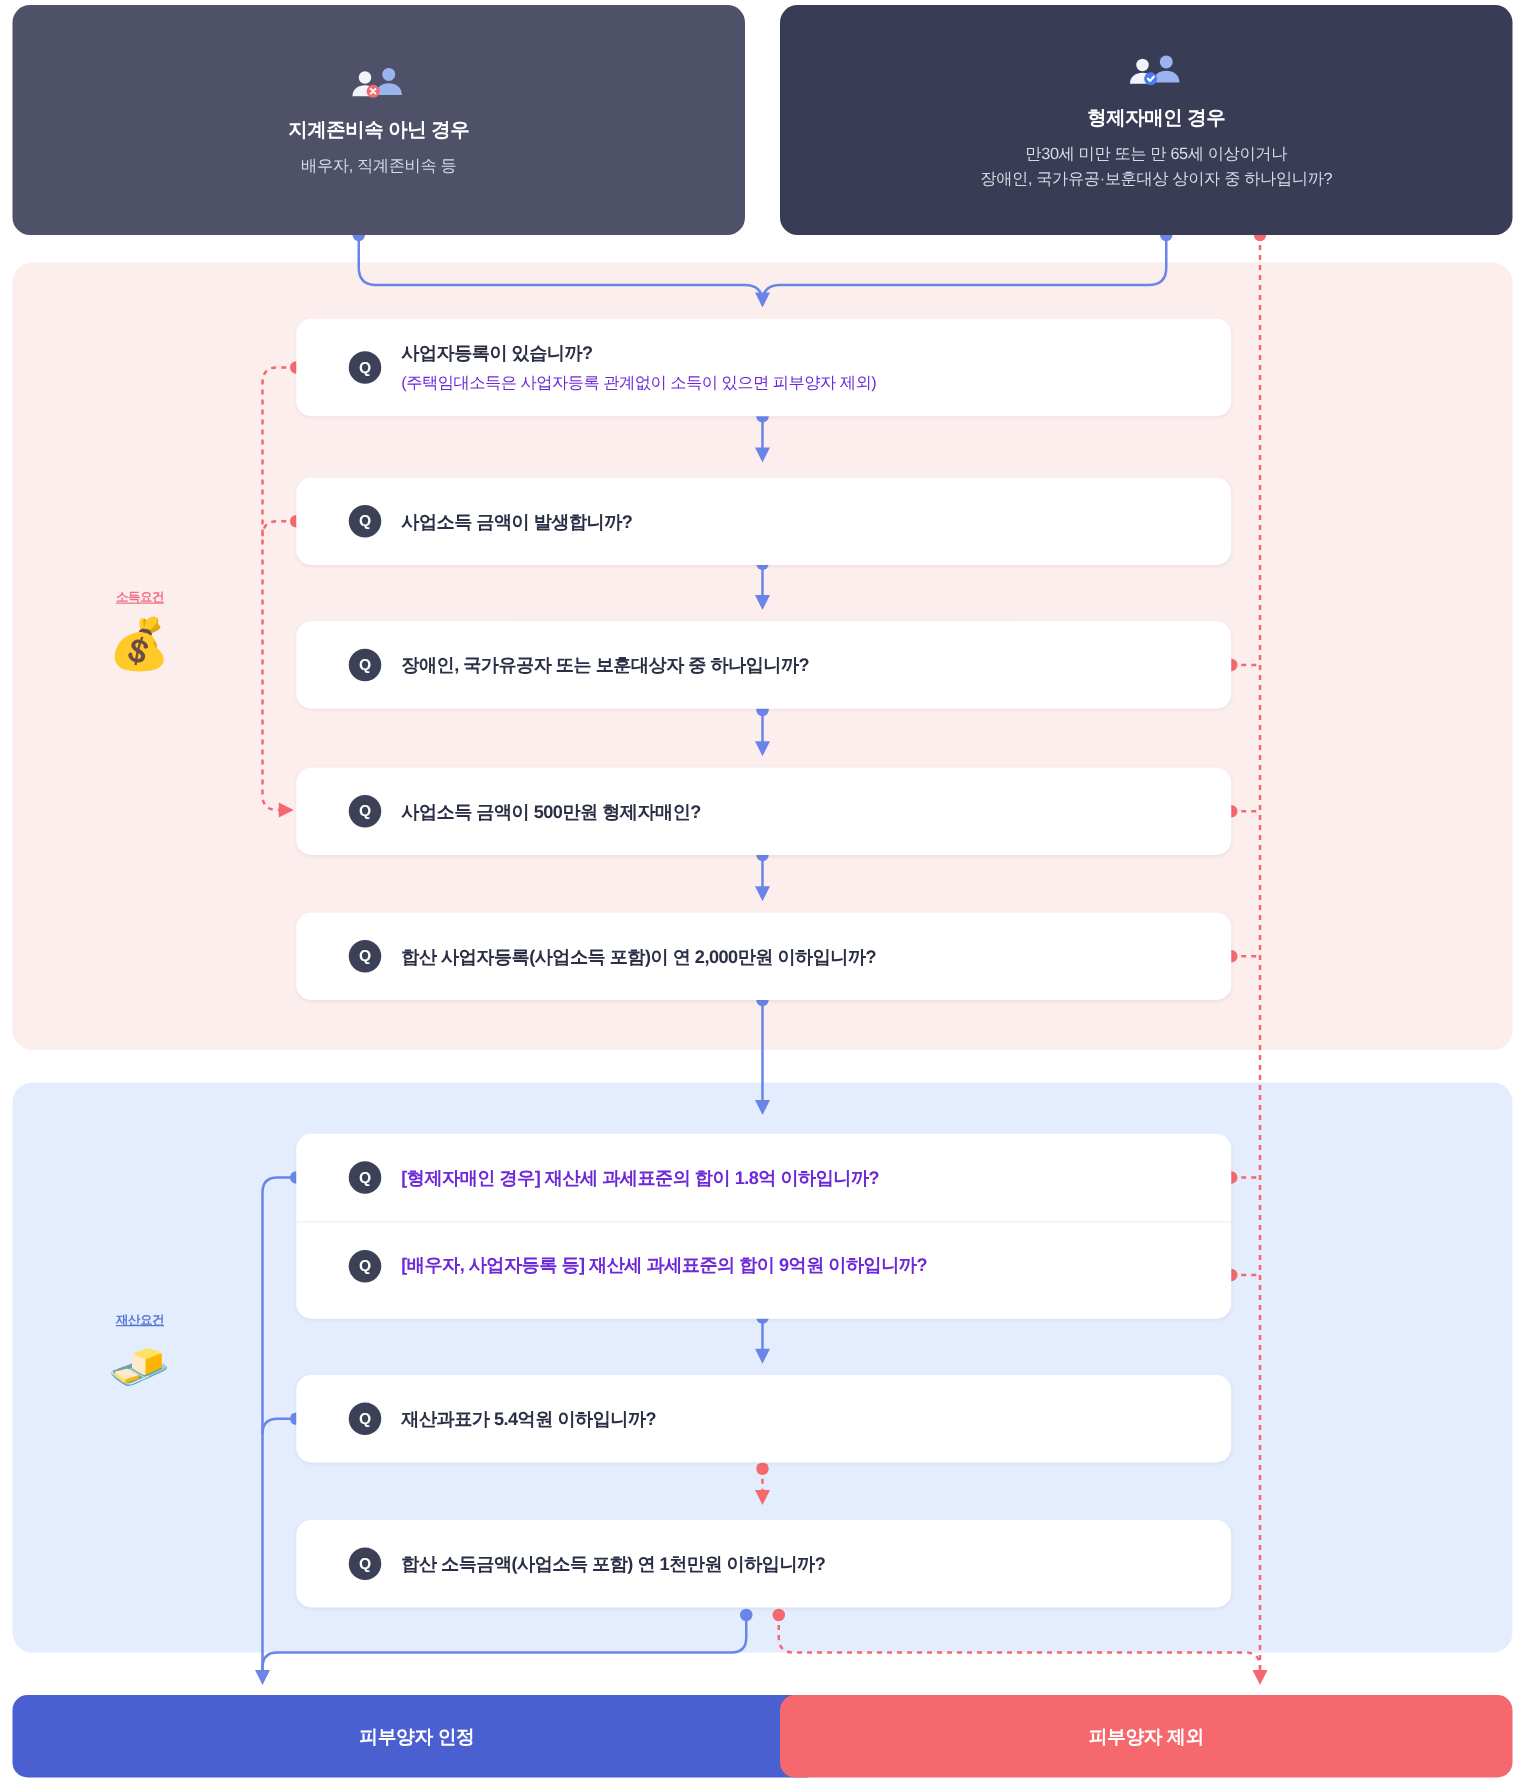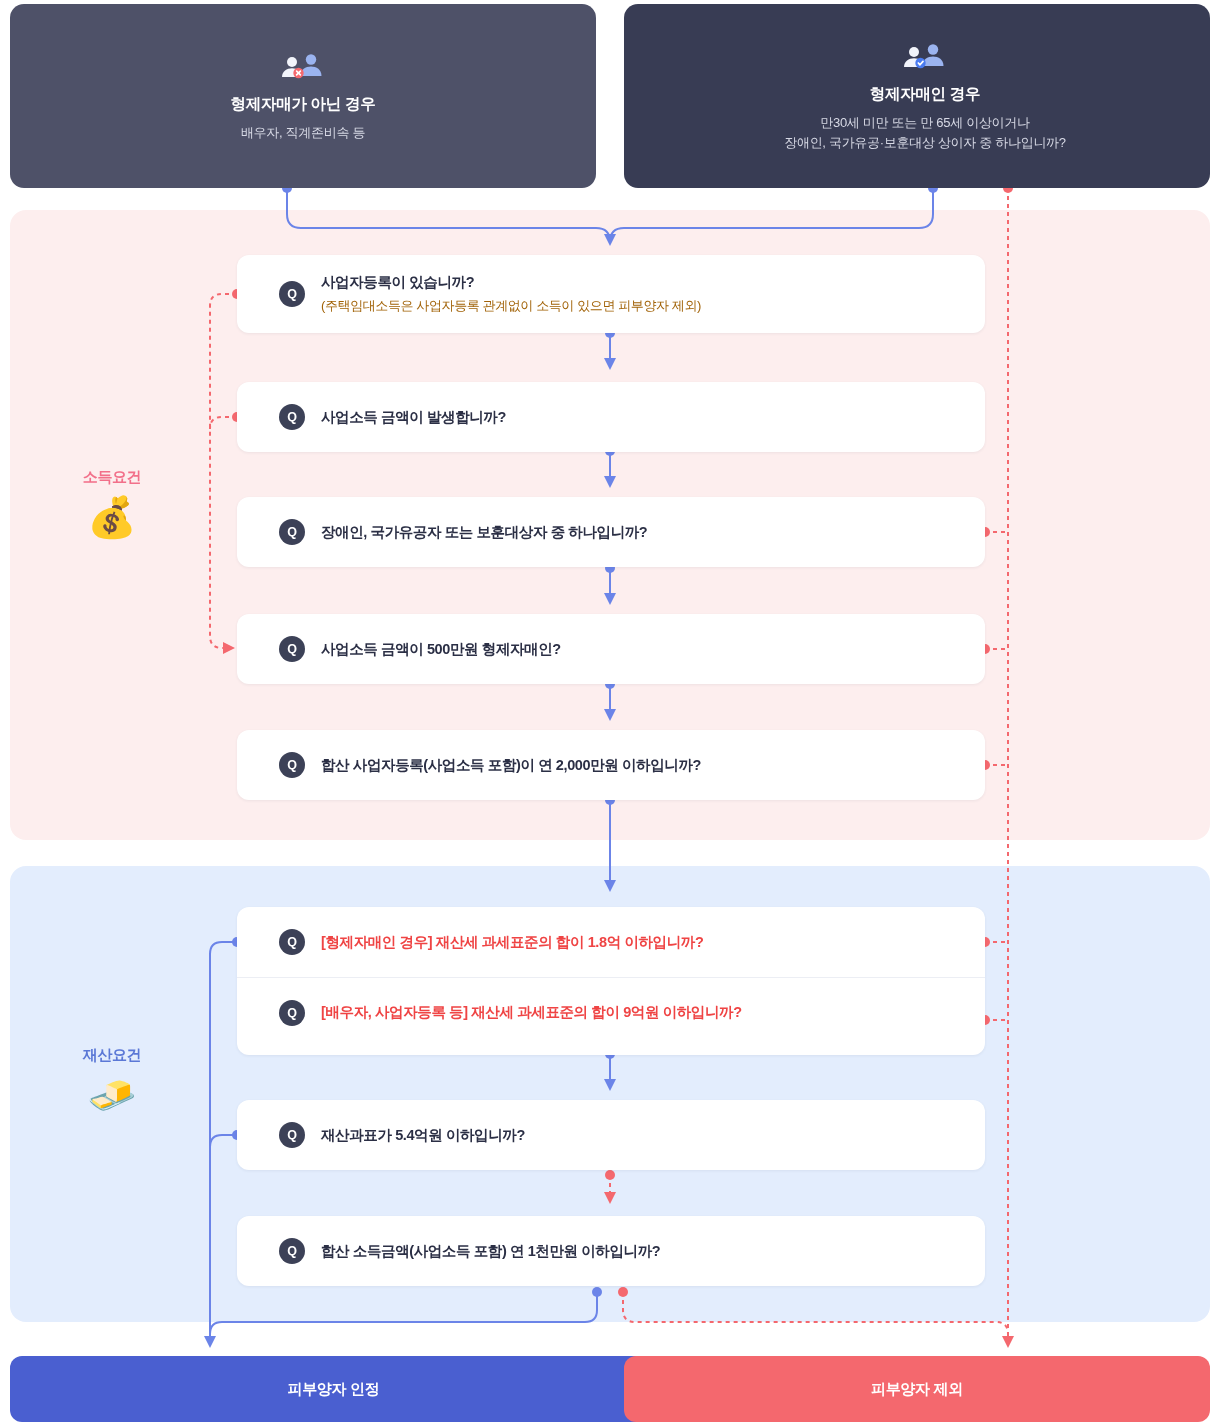--- a/index.html
+++ b/index.html
@@ -36,55 +36,55 @@
   .people-icon .p-front { position: absolute; left: 0px; top: 5px; width: 24px; height: 24px; }
 
   
   .panel { position: absolute; border-radius: 16px; z-index: 1; }
   #panel-income   { left: 10px; top: 210px;  width: 1200px; height: 630px; background: #fdeeee; }
   #panel-property { left: 10px; top: 866px;  width: 1200px; height: 456px; background: #e3edfd; }
 
   .panel-label {
     position: absolute; z-index: 5; text-align: center; width: 140px;
   }
-  .panel-label .pl-text { font-size: 15px; font-weight: bold; letter-spacing: -0.4px; }
+  .panel-label .pl-text { font-size: 10px; font-weight: bold; letter-spacing: -0.4px; text-decoration: underline; }
   #label-income   { left: 42px; top: 468px; }
   #label-income .pl-text { color: #f2708a; }
   #label-property { left: 42px; top: 1046px; }
   #label-property .pl-text { color: #5b78d6; }
   .panel-label .pl-emoji { font-size: 40px; line-height: 1; margin-top: 10px; display: block; }
 
   
   .qcard {
     position: absolute; background: #ffffff; border-radius: 12px;
     display: flex; align-items: center; z-index: 4;
     box-shadow: 0 1px 3px rgba(40,50,90,0.07);
   }
   .qcard .qbadge {
     width: 26px; height: 26px; border-radius: 50%;
     background: #3c4157; color: #ffffff;
     font-size: 12.5px; font-weight: bold;
     display: flex; align-items: center; justify-content: center;
     margin-left: 42px; flex: 0 0 auto;
   }
   .qcard .qtext { margin-left: 16px; font-size: 14.5px; color: #2b2f45; letter-spacing: -0.4px; font-weight: bold; }
-  .qcard .qtext .qsub { display: block; font-size: 13px; color: #a16207; font-weight: normal; margin-top: 5px; letter-spacing: -0.4px; }
+  .qcard .qtext .qsub { display: block; font-size: 13px; color: #6d28d9; font-weight: normal; margin-top: 5px; letter-spacing: -0.4px; }
 
   
   .qgroup { position: absolute; background: #ffffff; border-radius: 12px; z-index: 4; box-shadow: 0 1px 3px rgba(40,50,90,0.07); }
   .qgroup .qrow { height: 70px; display: flex; align-items: center; }
   .qgroup .qrow + .qrow { border-top: 1px solid #eceef4; }
   .qgroup .qbadge {
     width: 26px; height: 26px; border-radius: 50%;
     background: #3c4157; color: #ffffff;
     font-size: 12.5px; font-weight: bold;
     display: flex; align-items: center; justify-content: center;
     margin-left: 42px; flex: 0 0 auto;
   }
-  .qgroup .qtext { margin-left: 16px; font-size: 14.5px; color: #ef4444; letter-spacing: -0.4px; font-weight: bold; }
+  .qgroup .qtext { margin-left: 16px; font-size: 14.5px; color: #6d28d9; letter-spacing: -0.4px; font-weight: bold; }
 
   
   .result-btn {
     position: absolute; border-radius: 12px; color: #ffffff;
     display: flex; align-items: center; justify-content: center;
     font-size: 15px; font-weight: bold; letter-spacing: -0.3px; z-index: 4;
   }
   #btn-accept { left: 10px;  top: 1356px; width: 647px; height: 66px; background: #4a5fd0; }
   #btn-exclude{ left: 624px; top: 1356px; width: 586px; height: 66px; background: #f4686e; text-align: right; }
 </style>
@@ -182,21 +182,21 @@
         <circle cx="13" cy="7.5" r="5.2" fill="#9bb4f0"></circle>
         <path d="M2.5,24 C2.5,17.5 7.5,14.5 13,14.5 C18.5,14.5 23.5,17.5 23.5,24 Z" fill="#9bb4f0"></path>
       </svg>
       <svg class="p-front" viewBox="0 0 24 24">
         <circle cx="12" cy="7" r="5" fill="#f2f4fb"></circle>
         <path d="M2,22 C2,16 6.8,13.2 12,13.2 C17.2,13.2 22,16 22,22 Z" fill="#f2f4fb"></path>
         <circle cx="18.5" cy="18" r="5.2" fill="#f4686e"></circle>
         <path d="M16.6,16.1 L20.4,19.9 M20.4,16.1 L16.6,19.9" stroke="#ffffff" stroke-width="1.6" stroke-linecap="round"></path>
       </svg>
     </span>
-    <div class="tc-title">형제자매가 아닌 경우</div>
+    <div class="tc-title">지계존비속 아닌 경우</div>
     <div class="tc-sub">배우자, 직계존비속 등</div>
   </div>
 
   <div class="top-card right">
     <span class="people-icon">
       <svg class="p-back" viewBox="0 0 26 26">
         <circle cx="13" cy="7.5" r="5.2" fill="#9bb4f0"></circle>
         <path d="M2.5,24 C2.5,17.5 7.5,14.5 13,14.5 C18.5,14.5 23.5,17.5 23.5,24 Z" fill="#9bb4f0"></path>
       </svg>
       <svg class="p-front" viewBox="0 0 24 24">

